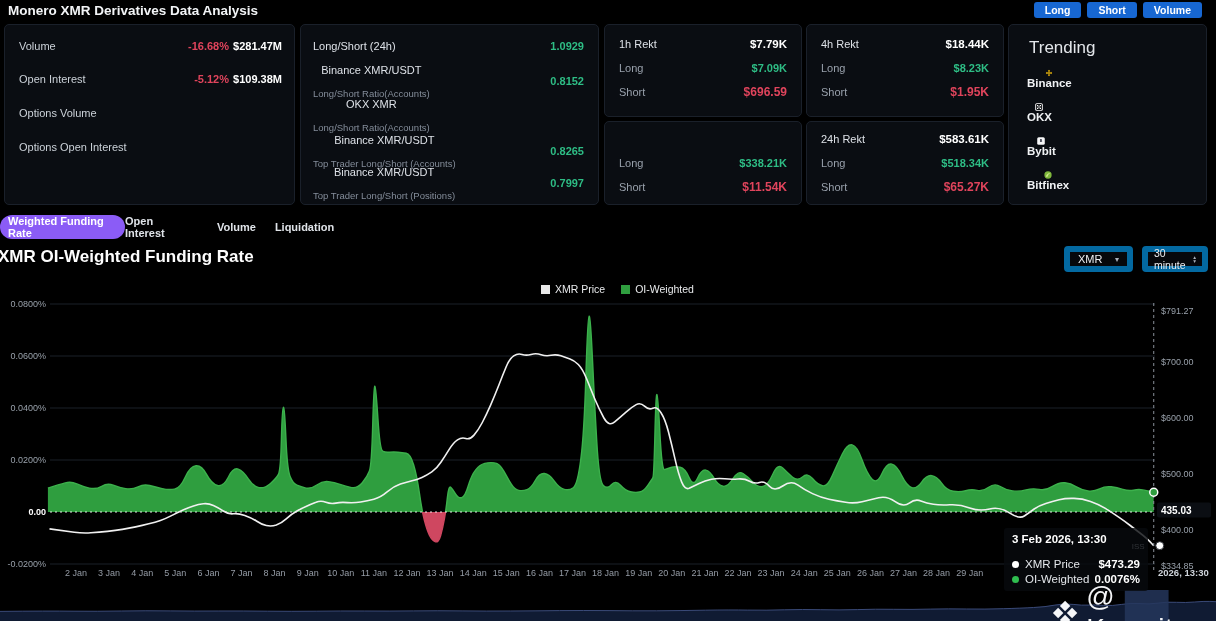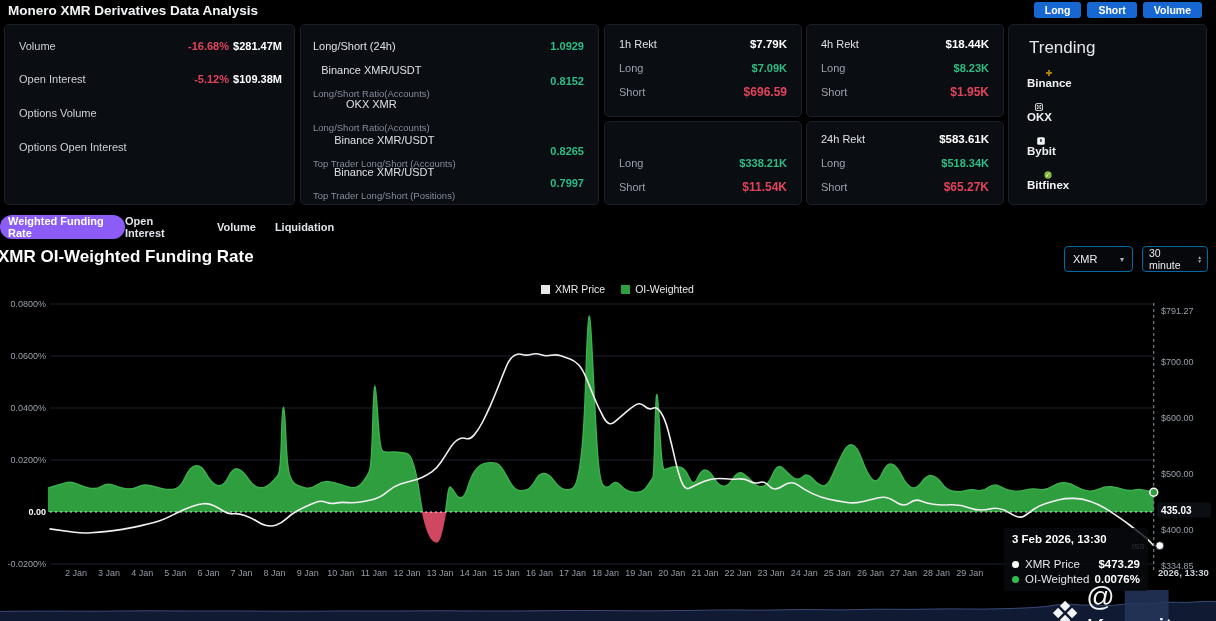--- a/index.html
+++ b/index.html
@@ -28,21 +28,21 @@
   .rekt-short{font-size:12px;font-weight:bold;color:#e0445c;}
   .trending-title{position:absolute;left:20px;top:13px;font-size:17px;color:#e3e6ea;}
   .trend-item{position:absolute;left:18px;height:20px;display:flex;align-items:center;gap:0;cursor:pointer;flex-direction:column;}
   .trend-name{font-size:11.5px;font-weight:bold;color:#f0f2f4;}
   .tabs{position:absolute;left:0;top:215px;height:24px;width:700px;}
   .tab-active{position:absolute;left:0;top:0;width:117px;height:24px;background:#8b5cf6;border-radius:13px;
     display:flex;align-items:center;justify-content:center;font-size:11px;font-weight:bold;color:#fff;cursor:pointer;padding-left:8px;}
   .tab{position:absolute;top:0;height:24px;display:flex;align-items:center;justify-content:center;
     font-size:11px;font-weight:bold;color:#dfe3e8;cursor:pointer;}
   .chart-title{position:absolute;left:-2px;top:247px;font-size:17px;font-weight:bold;color:#fdfdfd;}
-  .select{position:absolute;top:246px;height:26px;border:1px solid #0369a1;border-radius:4px;box-sizing:border-box;
+  .select{position:absolute;top:246px;height:26px;border:6px solid #0369a1;border-radius:4px;box-sizing:border-box;
     display:flex;align-items:center;justify-content:space-between;padding:0 8px;font-size:11px;color:#eceef1;cursor:pointer;background:#06080c;}
   .caret{font-size:8px;color:#aab1bb;margin-left:8px;}
   .updown{display:flex;flex-direction:column;line-height:4px;margin-left:6px;}
   .updown i{font-style:normal;font-size:5.5px;color:#aab1bb;}
   .legend{position:absolute;left:541px;top:283px;display:flex;gap:16px;align-items:center;}
   .legend-item{display:flex;align-items:center;gap:5px;cursor:pointer;}
   .legend-swatch{width:9px;height:9px;}
   .legend-label{font-size:10.5px;color:#e8eaec;}
   #chart-wrap{position:absolute;left:0;top:295px;width:1216px;height:288px;}
   #tooltip{position:absolute;left:1004px;top:528px;width:144px;background:rgba(8,10,14,0.8);

